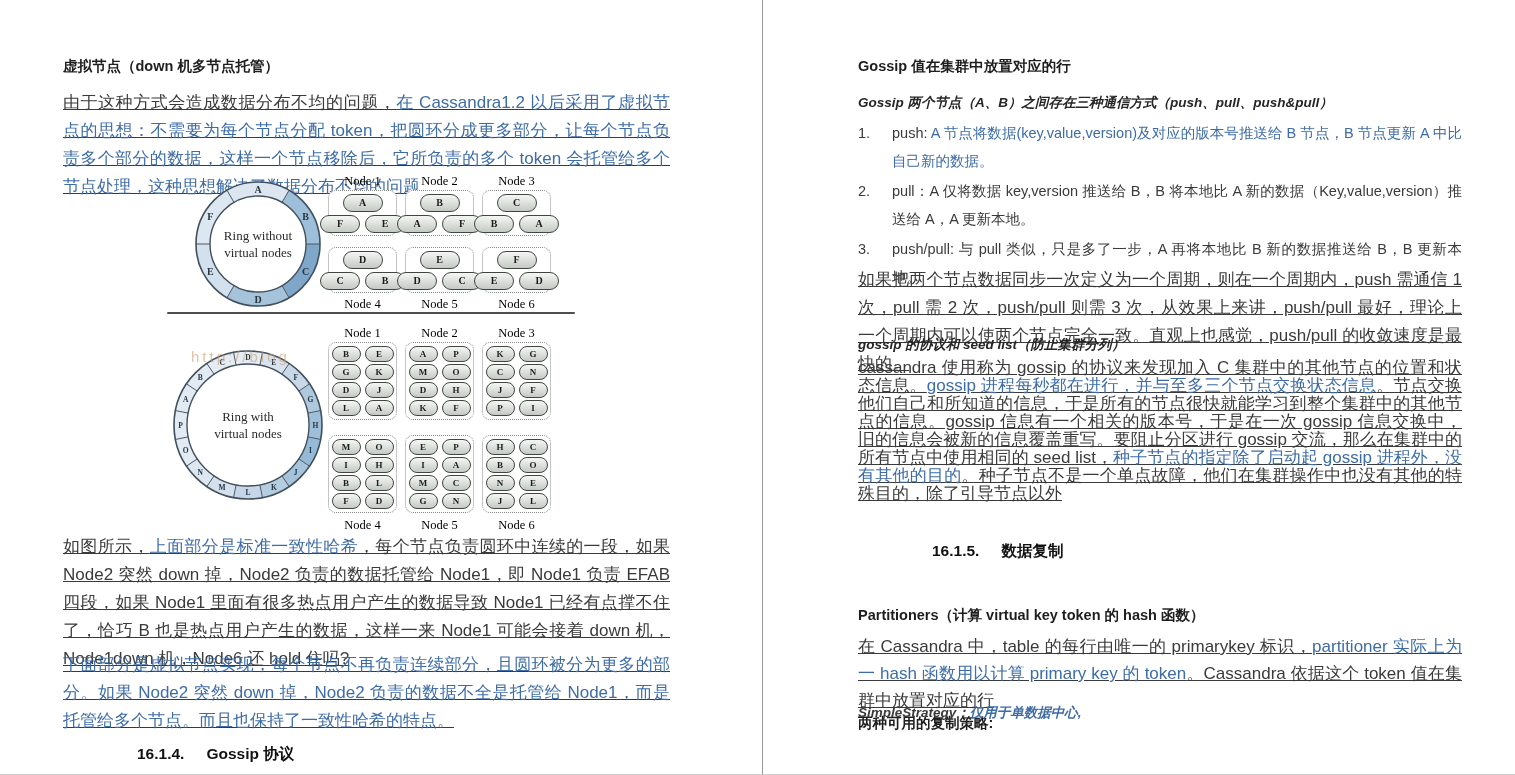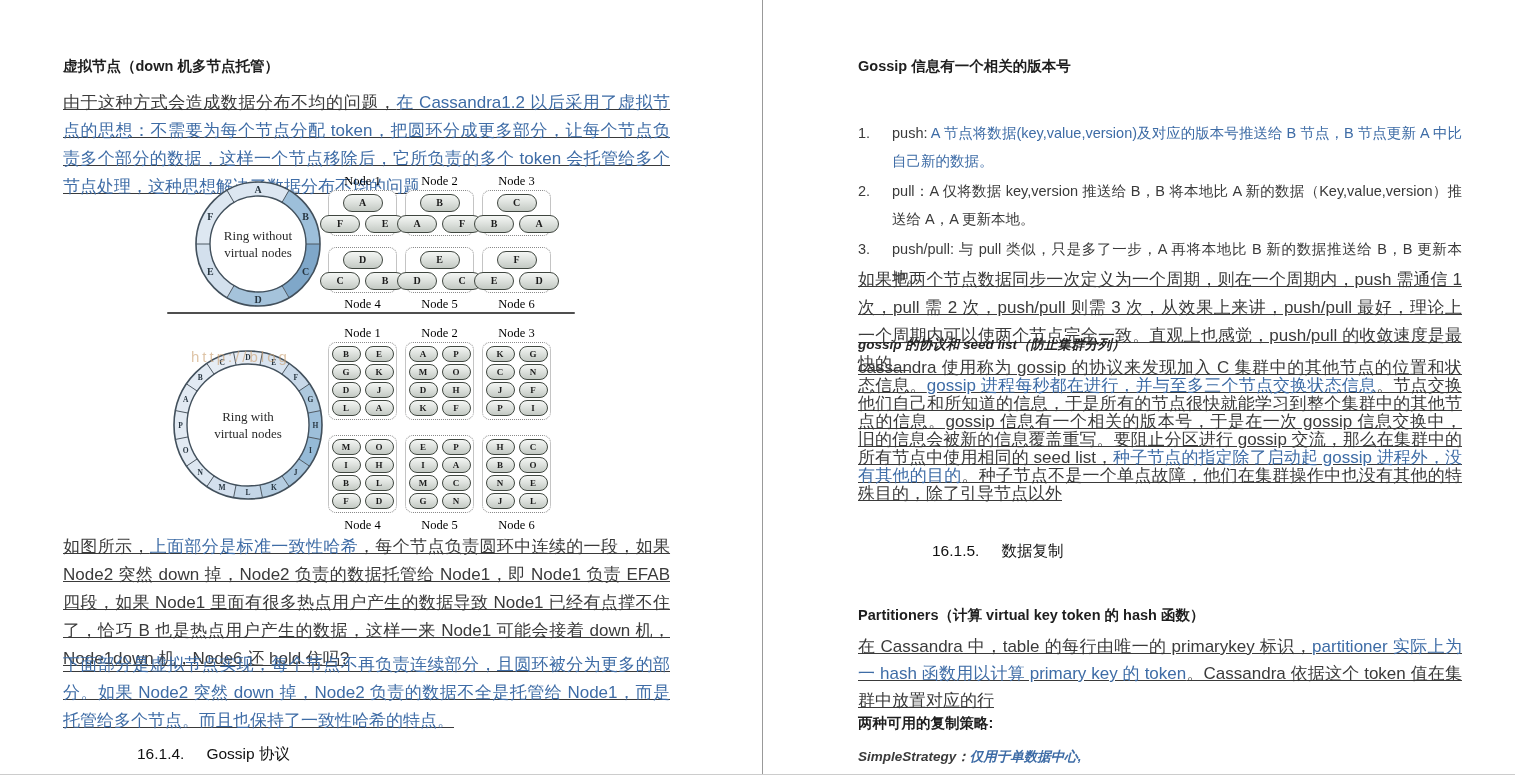--- a/index.html
+++ b/index.html
@@ -18,21 +18,21 @@
         text-align:justify;color:#3a3a3a;text-decoration:underline;}
   .page-right .para{width:604px;}
   .para-tight{line-height:18px;}
   .run-d{color:#3a3a3a;}
   .run-b{color:#3e6ca6;}
 
   .oli{position:absolute;left:0;display:flex;font-size:14.5px;line-height:28px;color:#3a3a3a;}
   .oli .num{width:34px;flex:none;}
   .oli .li-body{width:570px;text-align:justify;}
 
-  .section-heading{position:absolute;font-size:15.5px;font-weight:normal;color:#111;white-space:nowrap;}
+  .section-heading{position:absolute;font-size:15.5px;font-weight:bold;color:#111;white-space:nowrap;}
   .sec-num{margin-right:22px;}
 
   .figure{position:absolute;left:0;top:172px;width:607px;height:360px;}
   .ring{position:absolute;}
   #ring-top{left:125px;top:2px;}
   #ring-bottom{left:105px;top:173px;}
   .fig-divider{position:absolute;left:104px;top:140px;width:408px;height:2px;background:#4f4f4f;border-radius:1px;}
   .watermark{position:absolute;left:128px;top:176px;z-index:6;font-family:Liberation Sans, sans-serif;
              font-size:15px;letter-spacing:3px;color:rgba(201,160,113,0.62);pointer-events:none;white-space:nowrap;}
 
@@ -352,22 +352,23 @@
     <p class="para" style="top:651px;"><span class="run-b">下面部分是虚拟节点实现，每个节点不再负责连续部分，且圆环被分为更多的部分。如果 Node2 突然 down 掉，Node2 负责的数据不全是托管给 Node1，而是托管给多个节点。而且也保持了一致性哈希的特点。</span></p>
 
     <div class="section-heading" style="top:744px;left:74px;">
       <span class="sec-num">16.1.4.</span><span class="sec-title">Gossip 协议</span>
     </div>
   </div>
 
   <div class="page-divider"></div>
 
   <div class="page page-right">
-    <h1 class="h-bold" style="top:57px;">Gossip 信息有一个相关的版本号</h1>
-
+    <h1 class="h-bold" style="top:57px;">Gossip 值在集群中放置对应的行</h1>
+
+    <h2 class="subhead-italic" style="top:94px;">Gossip 两个节点（A、B）之间存在三种通信方式（push、pull、push&amp;pull）</h2>
 
     <div class="oli" style="top:119px;">
       <span class="num">1.</span>
       <span class="li-body"><span class="run-d">push: </span><span class="run-b">A 节点将数据(key,value,version)及对应的版本号推送给 B 节点，B 节点更新 A 中比自己新的数据。</span></span>
     </div>
     <div class="oli" style="top:177px;">
       <span class="num">2.</span>
       <span class="li-body"><span class="run-d">pull：A 仅将数据 key,version 推送给 B，B 将本地比 A 新的数据（Key,value,version）推送给 A，A 更新本地。</span></span>
     </div>
     <div class="oli" style="top:235px;">
@@ -384,17 +385,17 @@
     <div class="section-heading" style="top:541px;left:74px;">
       <span class="sec-num">16.1.5.</span><span class="sec-title">数据复制</span>
     </div>
 
     <h1 class="h-bold" style="top:606px;">Partitioners（计算 virtual key token 的 hash 函数）</h1>
 
     <p class="para" style="top:633px;line-height:27px;"><span class="run-d">在 Cassandra 中，table 的每行由唯一的 primarykey 标识，</span><span class="run-b">partitioner 实际上为一 hash 函数用以计算 primary key 的 token</span><span class="run-d">。Cassandra 依据这个 token 值在集群中放置对应的行</span></p>
 
     <h1 class="h-bold" style="top:714px;">两种可用的复制策略:</h1>
 
-    <h2 class="subhead-italic" style="top:748px;"><span class="run-d">SimpleStrategy：</span><span class="run-b">仅用于单数据中心,</span></h2>
+    <h2 class="subhead-italic" style="top:704px;"><span class="run-d">SimpleStrategy：</span><span class="run-b">仅用于单数据中心,</span></h2>
   </div>
 
   <div class="bottom-line"></div>
 </div>
 
 </body></html>

